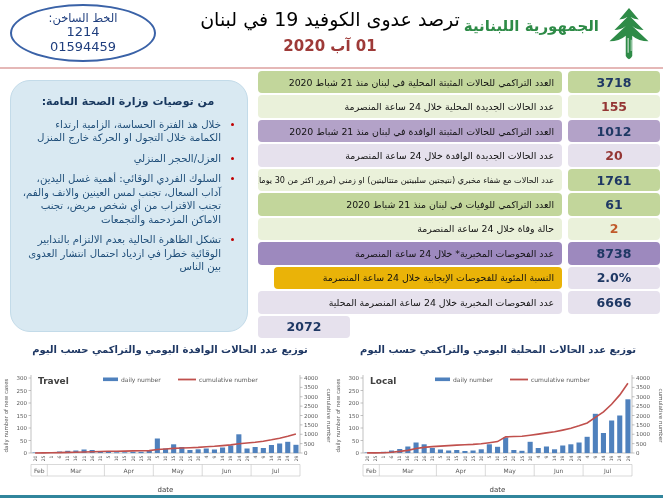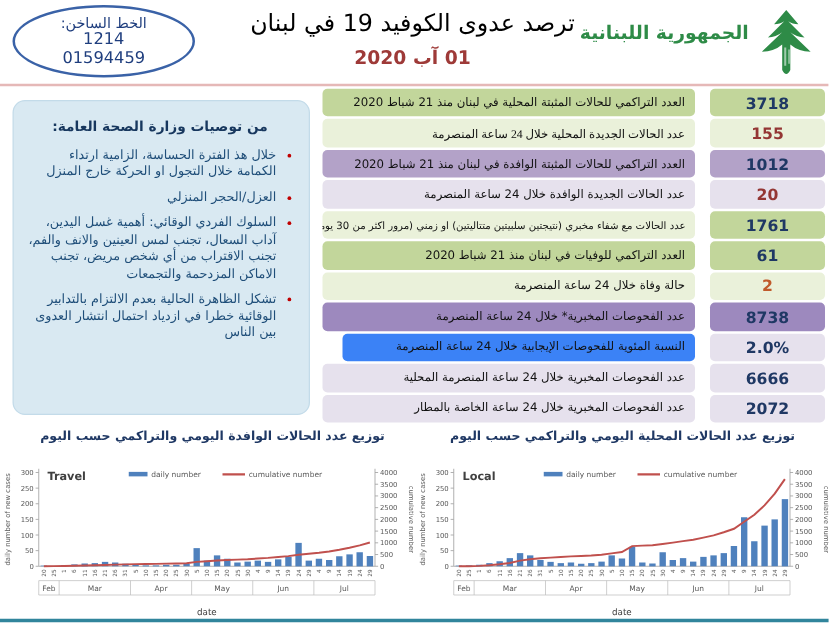--- a/index.html
+++ b/index.html
@@ -11,29 +11,29 @@
   .hl-label{font-size:11.5px;direction:rtl;}
   .hl-num{font-size:13px;line-height:1.15;}
   .title{position:absolute;left:165px;top:8px;width:330px;text-align:center;font-size:19px;color:#000;direction:rtl;}
   .date{position:absolute;left:165px;top:37px;width:330px;text-align:center;font-size:15px;font-weight:bold;color:#9E3A38;direction:rtl;}
   .ministry{position:absolute;right:64px;top:15px;text-align:right;font-size:15px;font-weight:bold;color:#2E8B47;line-height:1.5;direction:rtl;}
   .cedar{position:absolute;right:8px;top:4px;width:52px;height:60px;}
   .red-rule{position:absolute;left:0;top:67px;width:663px;height:2px;background:#E5B8B7;}
 
   
   .reco{position:absolute;left:10px;top:80px;width:238px;height:252px;background:#D9E9F2;border:1px solid #C3DBE9;
-        border-radius:10px;box-sizing:border-box;direction:rtl;padding:10px 10px 6px 8px;}
+        border-radius:20px;box-sizing:border-box;direction:rtl;padding:10px 10px 6px 8px;}
   .reco-title{text-align:center;font-weight:bold;font-size:11px;color:#17375E;margin:4px 0 10px 0;}
   .reco-list{margin:0;padding:0 16px 0 2px;list-style:disc;color:#1F4E79;font-size:10.2px;line-height:1.32;}
   .reco-list li{margin-bottom:7px;}
   .reco-list li::marker{color:#C00000;}
 
   
   .stats{position:absolute;left:258px;top:71px;width:402px;height:267px;display:flex;flex-direction:column;gap:2px;}
-  .stat-row{flex:1;display:flex;gap:12px;}
+  .stat-row{flex:1;display:flex;gap:6px;}
   .stat-label{flex:1;border-radius:4px;direction:rtl;display:flex;align-items:center;padding:0 8px;
               font-size:9.4px;color:#111;white-space:nowrap;overflow:hidden;}
   .stat-label.small{font-size:8.1px;}
   .stat-value{width:92px;border-radius:4px;display:flex;align-items:center;justify-content:center;
               font-size:12.5px;font-weight:bold;}
 
   
   .chart-title{position:absolute;top:344px;width:300px;text-align:center;font-size:10px;font-weight:bold;color:#1F3864;direction:rtl;}
   .chart-title-left{left:20px;}
   .chart-title-right{left:348px;}
@@ -75,21 +75,21 @@
         <li>تشكل الظاهرة الحالية بعدم الالتزام بالتدابير الوقائية خطرا في ازدياد احتمال انتشار العدوى بين الناس</li>
       </ul>
   </div>
 
   <div class="stats">
       <div class="stat-row">
         <div class="stat-label" style="background: rgb(194, 214, 155);">العدد التراكمي للحالات المثبتة المحلية في لبنان منذ 21 شباط 2020</div>
         <div class="stat-value" style="background: rgb(194, 214, 155); color: rgb(31, 56, 100);">3718</div>
       </div>
       <div class="stat-row">
-        <div class="stat-label" style="background: rgb(234, 241, 218); font-family: Liberation Serif, serif;">عدد الحالات الجديدة المحلية خلال 24 ساعة المنصرمة</div>
+        <div class="stat-label" style="background: rgb(234, 241, 218);">عدد الحالات الجديدة المحلية خلال 24 ساعة المنصرمة</div>
         <div class="stat-value" style="background: rgb(234, 241, 218); color: rgb(148, 54, 52);">155</div>
       </div>
       <div class="stat-row">
         <div class="stat-label" style="background: rgb(179, 162, 200);">العدد التراكمي للحالات المثبتة الوافدة في لبنان منذ 21 شباط 2020</div>
         <div class="stat-value" style="background: rgb(179, 162, 200); color: rgb(31, 56, 100);">1012</div>
       </div>
       <div class="stat-row">
         <div class="stat-label" style="background: rgb(230, 225, 237);">عدد الحالات الجديدة الوافدة خلال 24 ساعة المنصرمة</div>
         <div class="stat-value" style="background: rgb(230, 225, 237); color: rgb(148, 54, 52);">20</div>
       </div>
@@ -103,29 +103,28 @@
       </div>
       <div class="stat-row">
         <div class="stat-label" style="background: rgb(234, 241, 218);">حالة وفاة خلال 24 ساعة المنصرمة</div>
         <div class="stat-value" style="background: rgb(234, 241, 218); color: rgb(192, 90, 43);">2</div>
       </div>
       <div class="stat-row">
         <div class="stat-label" style="background: rgb(157, 137, 190);">عدد الفحوصات المخبرية* خلال 24 ساعة المنصرمة</div>
         <div class="stat-value" style="background: rgb(157, 137, 190); color: rgb(31, 56, 100);">8738</div>
       </div>
       <div class="stat-row">
-        <div class="stat-label" style="background: #3b82f6; margin-left: 16px;">النسبة المئوية للفحوصات الإيجابية خلال 24 ساعة المنصرمة</div>
+        <div class="stat-label" style="background: #eab308; margin-left: 16px;">النسبة المئوية للفحوصات الإيجابية خلال 24 ساعة المنصرمة</div>
         <div class="stat-value" style="background: rgb(230, 225, 237); color: rgb(31, 56, 100);">2.0%</div>
       </div>
       <div class="stat-row">
         <div class="stat-label" style="background: rgb(230, 225, 237);">عدد الفحوصات المخبرية خلال 24 ساعة المنصرمة المحلية</div>
         <div class="stat-value" style="background: rgb(230, 225, 237); color: rgb(31, 56, 100);">6666</div>
       </div>
       <div class="stat-row">
-        <div class="stat-label" style="background: rgb(230, 225, 237);">عدد الفحوصات المخبرية خلال 24 ساعة الخاصة بالمطار</div>
         <div class="stat-value" style="background: rgb(230, 225, 237); color: rgb(31, 56, 100);">2072</div>
       </div>
     </div>
 
   <div class="chart-title chart-title-left">توزيع عدد الحالات الوافدة اليومي والتراكمي حسب اليوم</div>
   <div class="chart-title chart-title-right">توزيع عدد الحالات المحلية اليومي والتراكمي حسب اليوم</div>
 
   <div class="chart chart-left" id="chart-0"><svg width="330" height="127" viewBox="0 0 330 127">
         <g stroke="#A6A6A6" stroke-width="0.7">
           <line x1="30" y1="7" x2="30" y2="85"></line>

